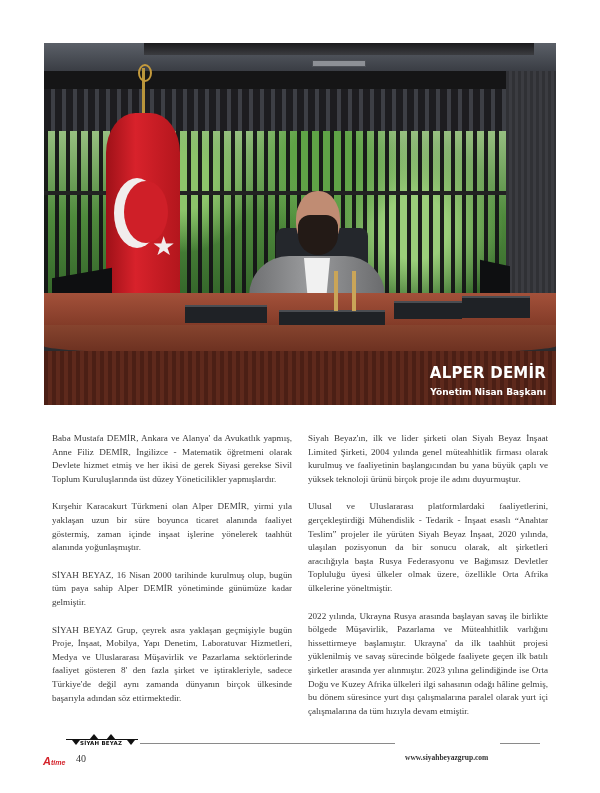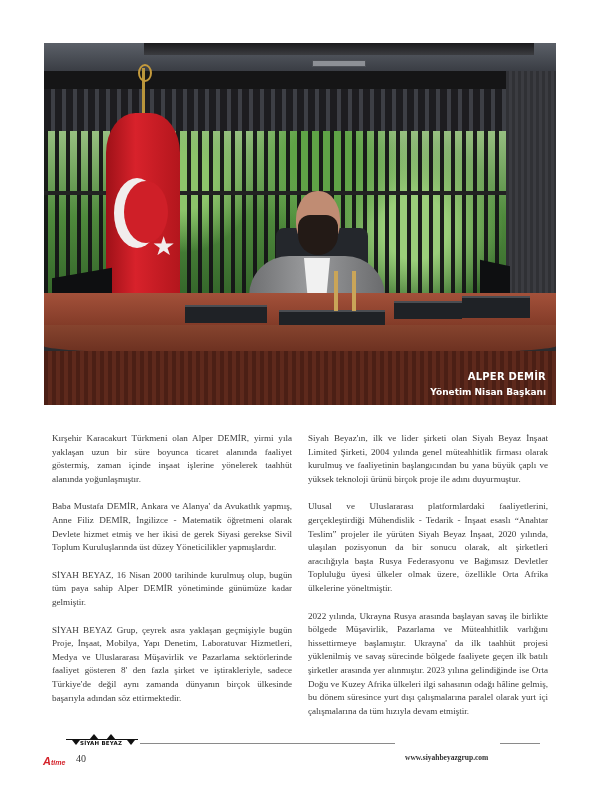--- a/index.html
+++ b/index.html
@@ -43,21 +43,21 @@
     .desk-item { position: absolute; background: #1f2226; border-top: 2px solid #4a4d52; }
     .desk-item.a { left: 141px; top: 262px; width: 82px; height: 16px; }
     .desk-item.b { left: 235px; top: 267px; width: 106px; height: 14px; }
     .desk-item.c { left: 350px; top: 258px; width: 68px; height: 16px; }
     .desk-item.d { left: 418px; top: 253px; width: 68px; height: 20px; }
     .pen-stand { position: absolute; left: 290px; top: 228px; width: 4px; height: 40px; background: #caa558; box-shadow: 18px 0 0 #caa558; }
     .monitor { position: absolute; left: 8px; top: 230px; width: 60px; height: 45px; background: #0e0f11; transform: skewY(-10deg); }
     .monitor-right { position: absolute; left: 436px; top: 220px; width: 30px; height: 40px; background: #0e0f11; transform: skewY(12deg); }
 
     .caption { position: absolute; right: 10px; bottom: 8px; text-align: right; font-family: "DejaVu Sans", sans-serif; color: #ffffff; }
-    .caption-name { font-size: 10px; font-weight: bold; letter-spacing: 0.2px; }
+    .caption-name { font-size: 15px; font-weight: bold; letter-spacing: 0.2px; }
     .caption-title { font-size: 9px; font-weight: bold; margin-top: 5px; }
 
     
     .col { position: absolute; top: 432px; width: 240px; font-size: 9.1px; line-height: 13.6px; text-align: justify; color: #3a3a3a; }
     .col.left { left: 52px; }
     .col.right { left: 308px; }
     .col p { margin: 0 0 14px 0; }
 
     
     .footer-logo { position: absolute; left: 66px; top: 733px; width: 72px; height: 18px; }
@@ -111,22 +111,22 @@
   <div class="desk-top"></div>
   <div class="desk-front"></div>
 
   <div class="caption">
     <div class="caption-name">ALPER DEMİR</div>
     <div class="caption-title">Yönetim Nisan Başkanı</div>
   </div>
 </div>
 
 <div class="col left">
+  <p>Baba Mustafa DEMİR, Ankara ve Alanya' da Avukatlık yapmış, Anne Filiz DEMİR, İngilizce - Matematik öğretmeni olarak Devlete hizmet etmiş ve her ikisi de gerek Siyasi gerekse Sivil Toplum Kuruluşlarında üst düzey Yöneticilikler yapmışlardır.</p>
   <p>Kırşehir Karacakurt Türkmeni olan Alper DEMİR, yirmi yıla yaklaşan uzun bir süre boyunca ticaret alanında faaliyet göstermiş, zaman içinde inşaat işlerine yönelerek taahhüt alanında yoğunlaşmıştır.</p>
-  <p>Baba Mustafa DEMİR, Ankara ve Alanya' da Avukatlık yapmış, Anne Filiz DEMİR, İngilizce - Matematik öğretmeni olarak Devlete hizmet etmiş ve her ikisi de gerek Siyasi gerekse Sivil Toplum Kuruluşlarında üst düzey Yöneticilikler yapmışlardır.</p>
   <p>SİYAH BEYAZ, 16 Nisan 2000 tarihinde kurulmuş olup, bugün tüm paya sahip Alper DEMİR yönetiminde günümüze kadar gelmiştir.</p>
   <p>SİYAH BEYAZ Grup, çeyrek asra yaklaşan geçmişiyle bugün Proje, İnşaat, Mobilya, Yapı Denetim, Laboratuvar Hizmetleri, Medya ve Uluslararası Müşavirlik ve Pazarlama sektörlerinde faaliyet gösteren 8' den fazla şirket ve iştirakleriyle, sadece Türkiye'de değil aynı zamanda dünyanın birçok ülkesinde başarıyla adından söz ettirmektedir.</p>
 </div>
 
 <div class="col right">
   <p>Siyah Beyaz'ın, ilk ve lider şirketi olan Siyah Beyaz İnşaat Limited Şirketi, 2004 yılında genel müteahhitlik firması olarak kurulmuş ve faaliyetinin başlangıcından bu yana büyük çaplı ve yüksek teknoloji ürünü birçok proje ile adını duyurmuştur.</p>
   <p>Ulusal ve Uluslararası platformlardaki faaliyetlerini, gerçekleştirdiği Mühendislik - Tedarik - İnşaat esaslı “Anahtar Teslim” projeler ile yürüten Siyah Beyaz İnşaat, 2020 yılında, ulaşılan pozisyonun da bir sonucu olarak, alt şirketleri aracılığıyla başta Rusya Federasyonu ve Bağımsız Devletler Topluluğu üyesi ülkeler olmak üzere, özellikle Orta Afrika ülkelerine yöneltmiştir.</p>
   <p>2022 yılında, Ukrayna Rusya arasında başlayan savaş ile birlikte bölgede Müşavirlik, Pazarlama ve Müteahhitlik varlığını hissettirmeye başlamıştır. Ukrayna' da ilk taahhüt projesi yüklenilmiş ve savaş sürecinde bölgede faaliyete geçen ilk batılı şirketler arasında yer alınmıştır. 2023 yılına gelindiğinde ise Orta Doğu ve Kuzey Afrika ülkeleri ilgi sahasının odağı hâline gelmiş, bu dönem süresince yurt dışı çalışmalarına paralel olarak yurt içi çalışmalarına da tüm hızıyla devam etmiştir.</p>
 </div>
 

